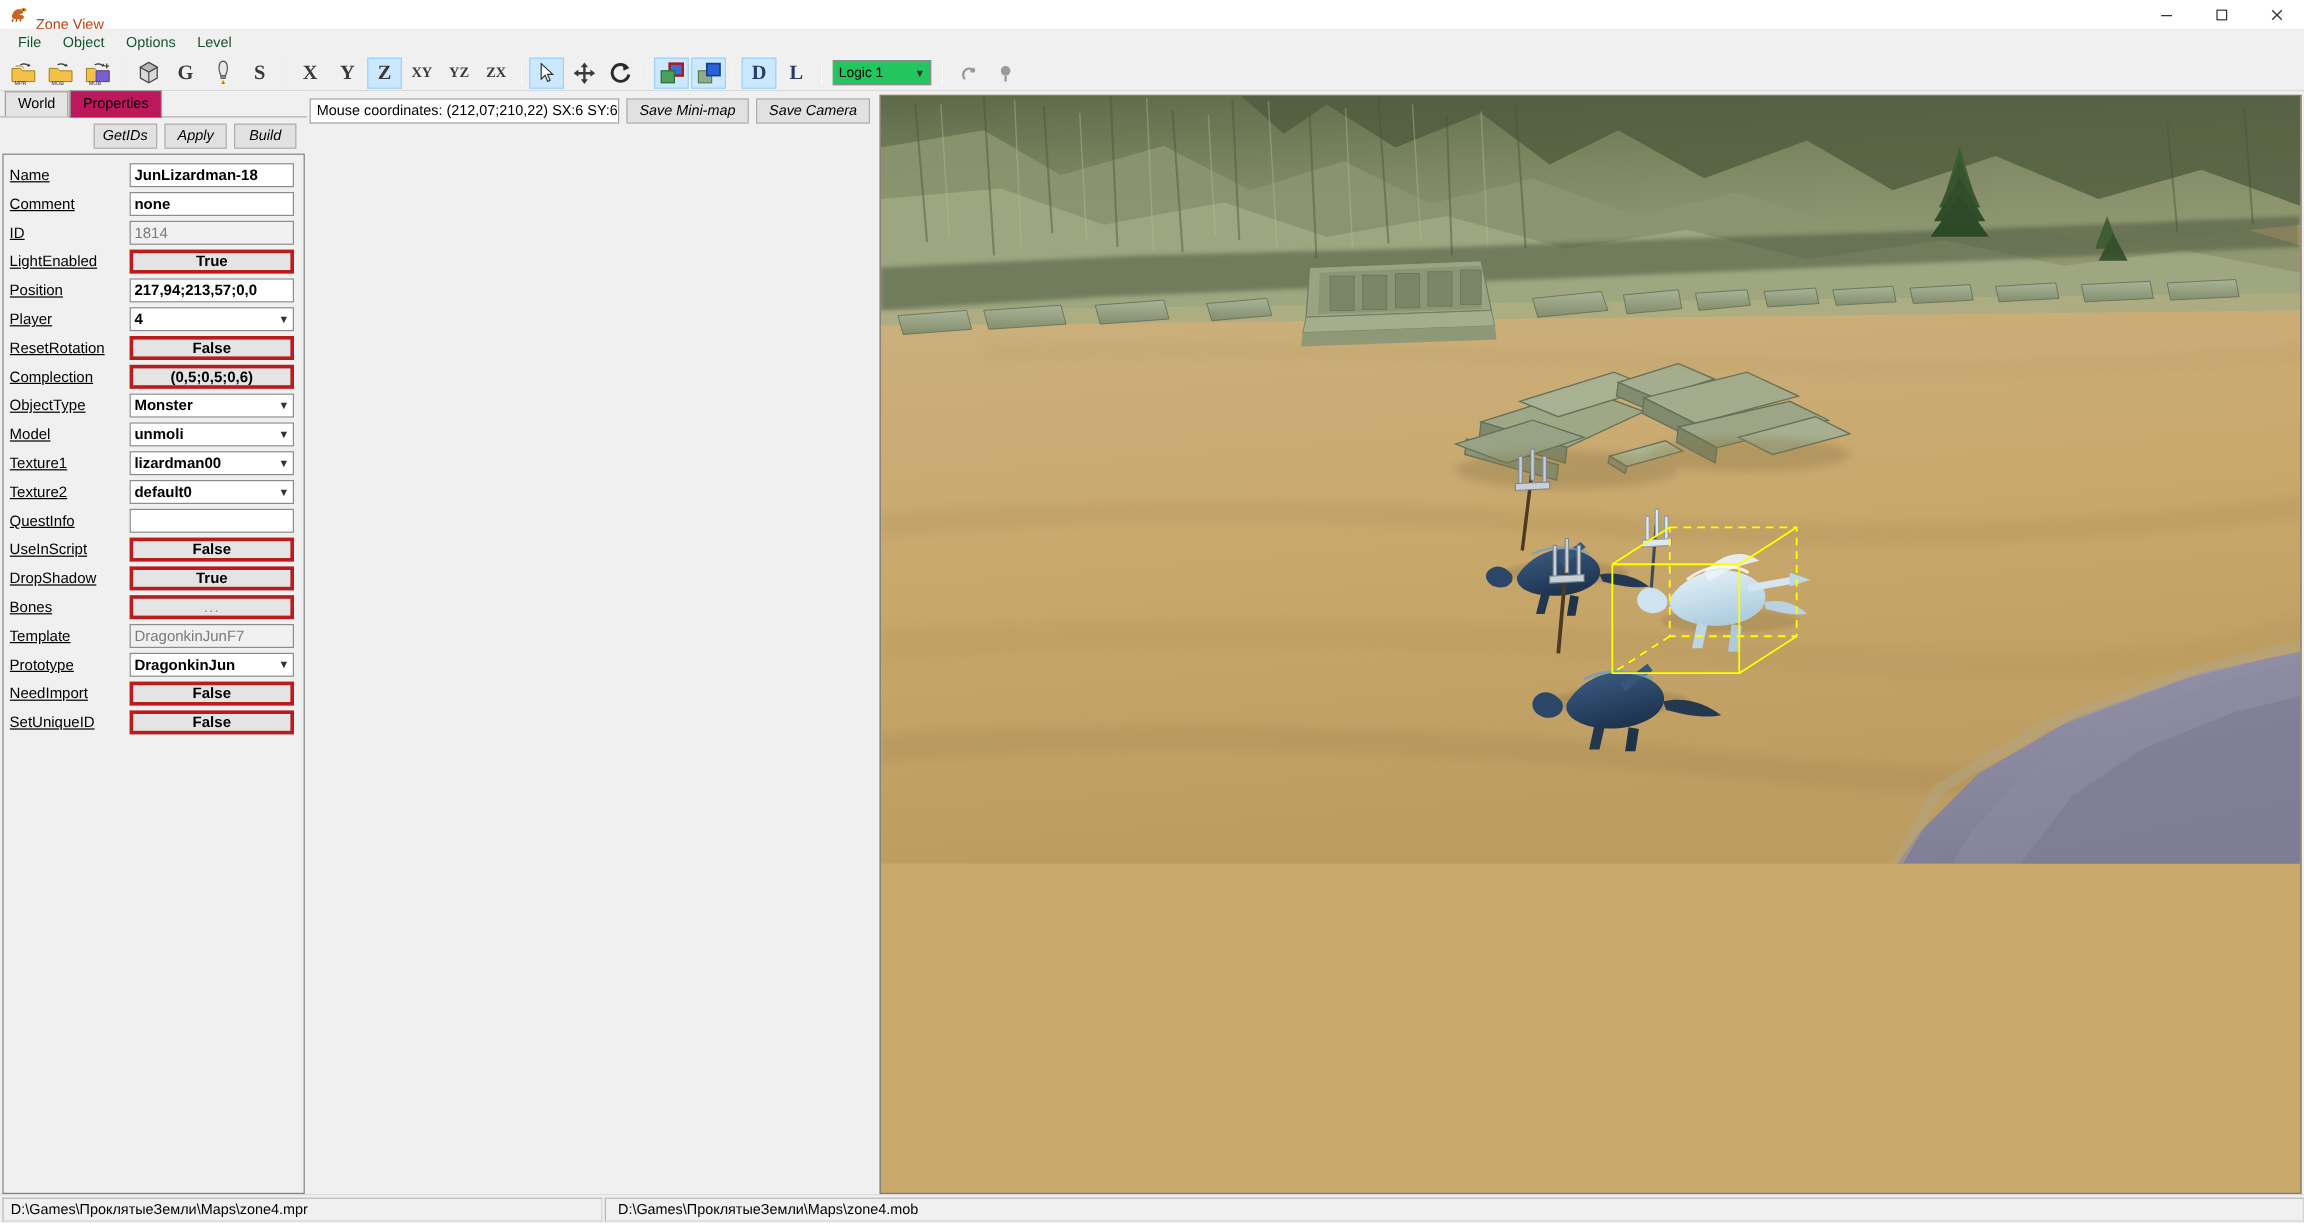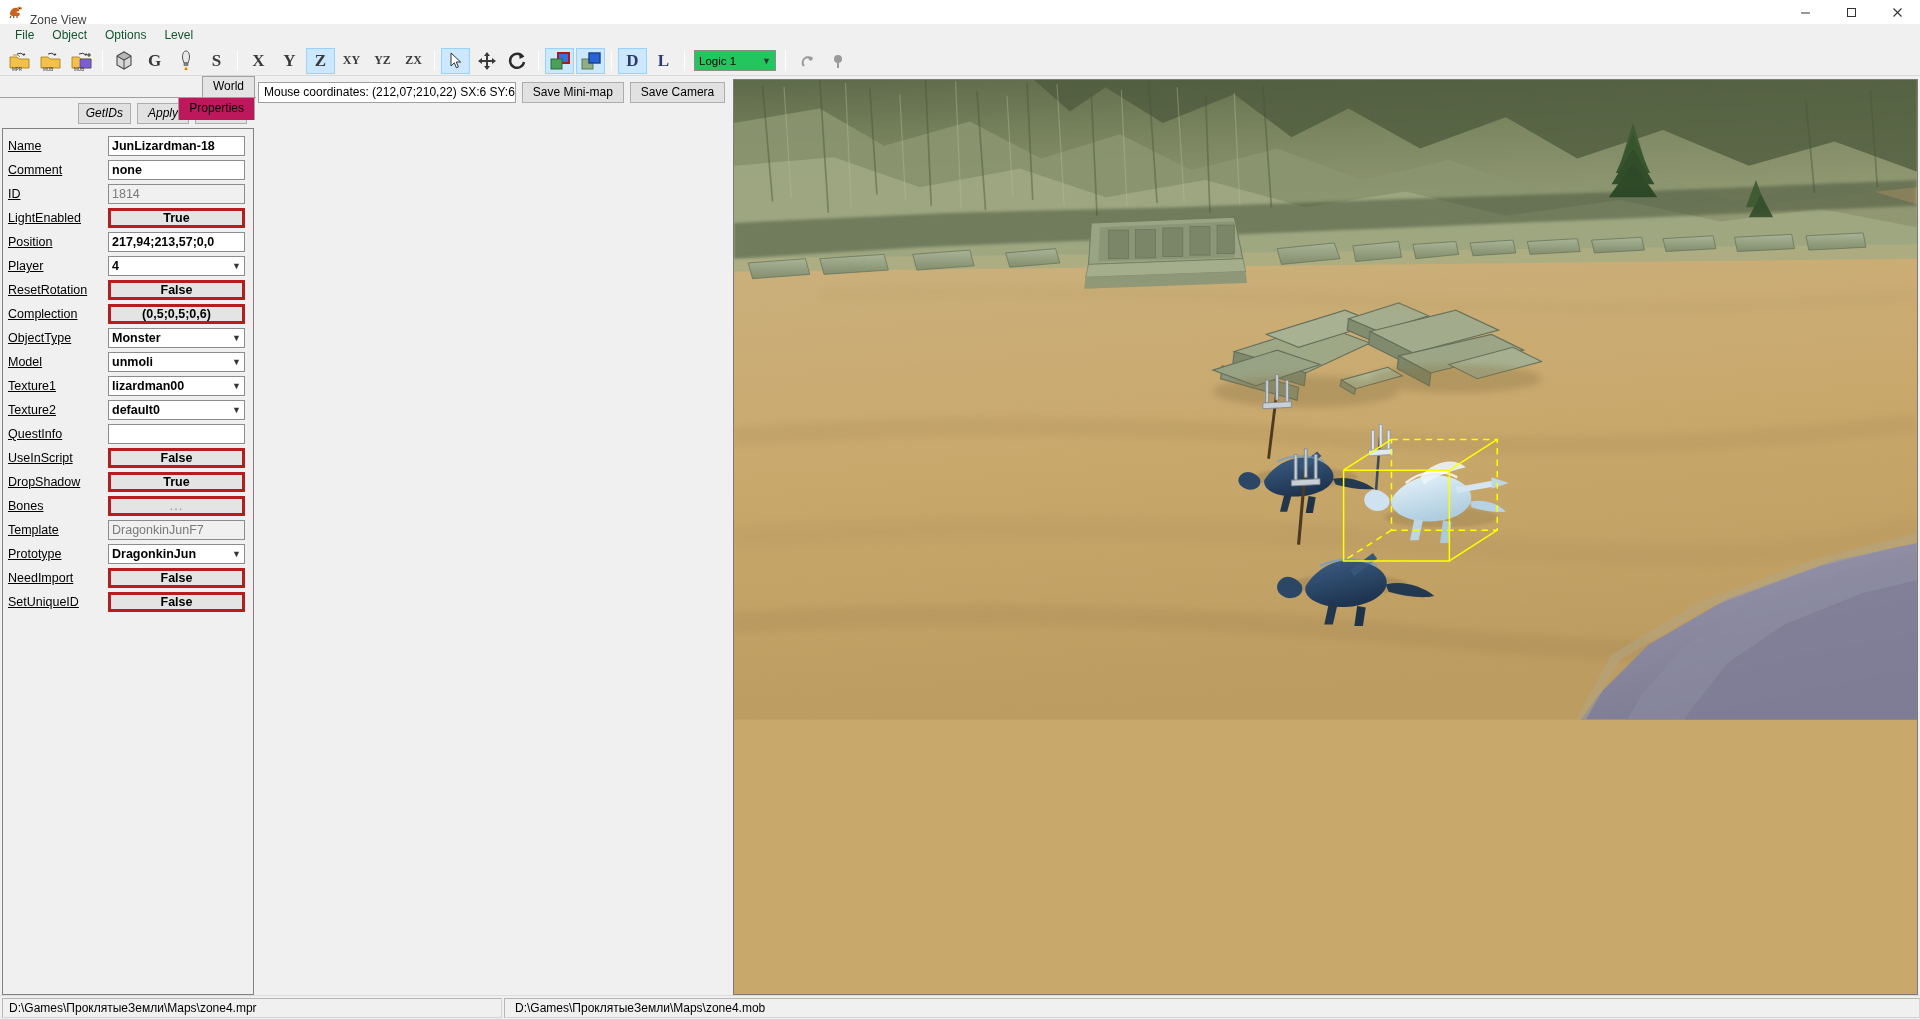--- a/index.html
+++ b/index.html
@@ -29,21 +29,21 @@
   }
   .titlebar .app-icon {
     width: 16px; height: 16px;
     margin: 0 6px 0 8px;
     position: relative;
     flex: 0 0 auto;
   }
   .titlebar .app-icon svg { display:block; }
   .titlebar .title-text {
     font-size: 12px;
-    color: #404040;
+    color: #c2410c;
     flex: 1 1 auto;
     white-space: nowrap;
     margin-top: 15px;
   }
   .win-btns { display: flex; height: 24px; }
   .win-btn {
     width: 46px; height: 24px;
     display: flex; align-items: center; justify-content: center;
     color: #333;
   }
@@ -132,21 +132,20 @@
     flex-direction: column;
     position: relative;
   }
   .tabs {
     height: 22px;
     display: flex;
     align-items: flex-end;
     padding-left: 4px;
     border-bottom: 1px solid #a0a0a0;
     background: #f0f0f0;
-    flex-direction: column;
   }
   .tab {
     font-size: 12px;
     padding: 2px 10px 3px 10px;
     border: 1px solid #a0a0a0;
     border-bottom: none;
     background: #e4e4e4;
     color: #000;
     margin-right: 1px;
     line-height: 15px;
@@ -284,20 +283,21 @@
   }
   .topbtn {
     height: 21px;
     background: #e1e1e1;
     border: 1px solid #adadad;
     font-size: 12px;
     padding: 0 10px;
     display: flex; align-items: center; justify-content: center;
     color: #000;
     white-space: nowrap;
+    font-style: italic;
   }
 
   .viewport {
     flex: 1 1 auto;
     margin: 0 2px 0 2px;
     position: relative;
     overflow: hidden;
     background: #c9a86c;
     border: 1px solid #7a7a7a;
   }

